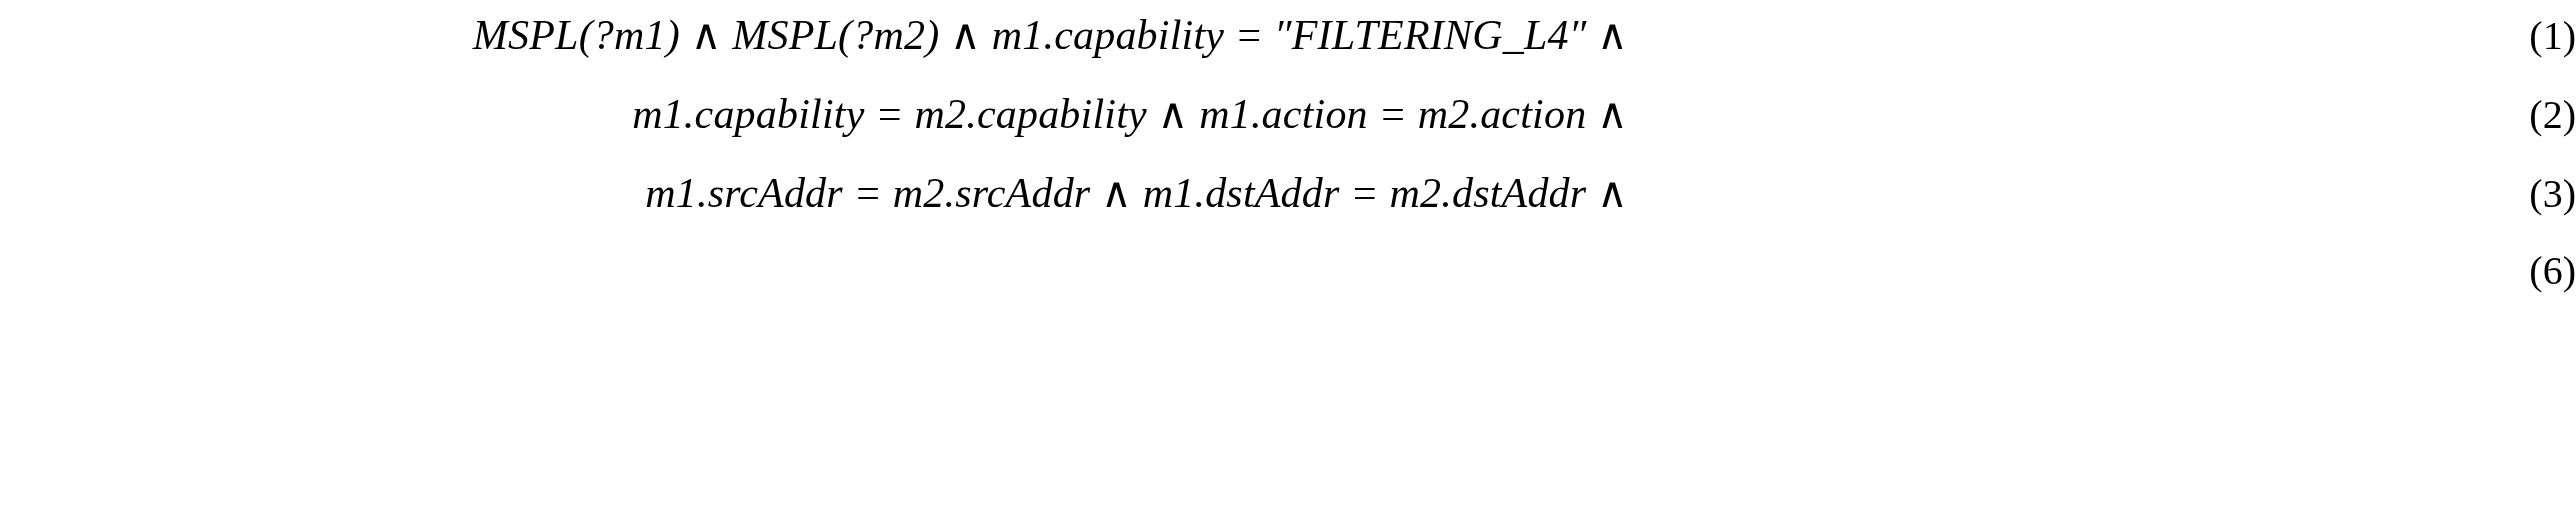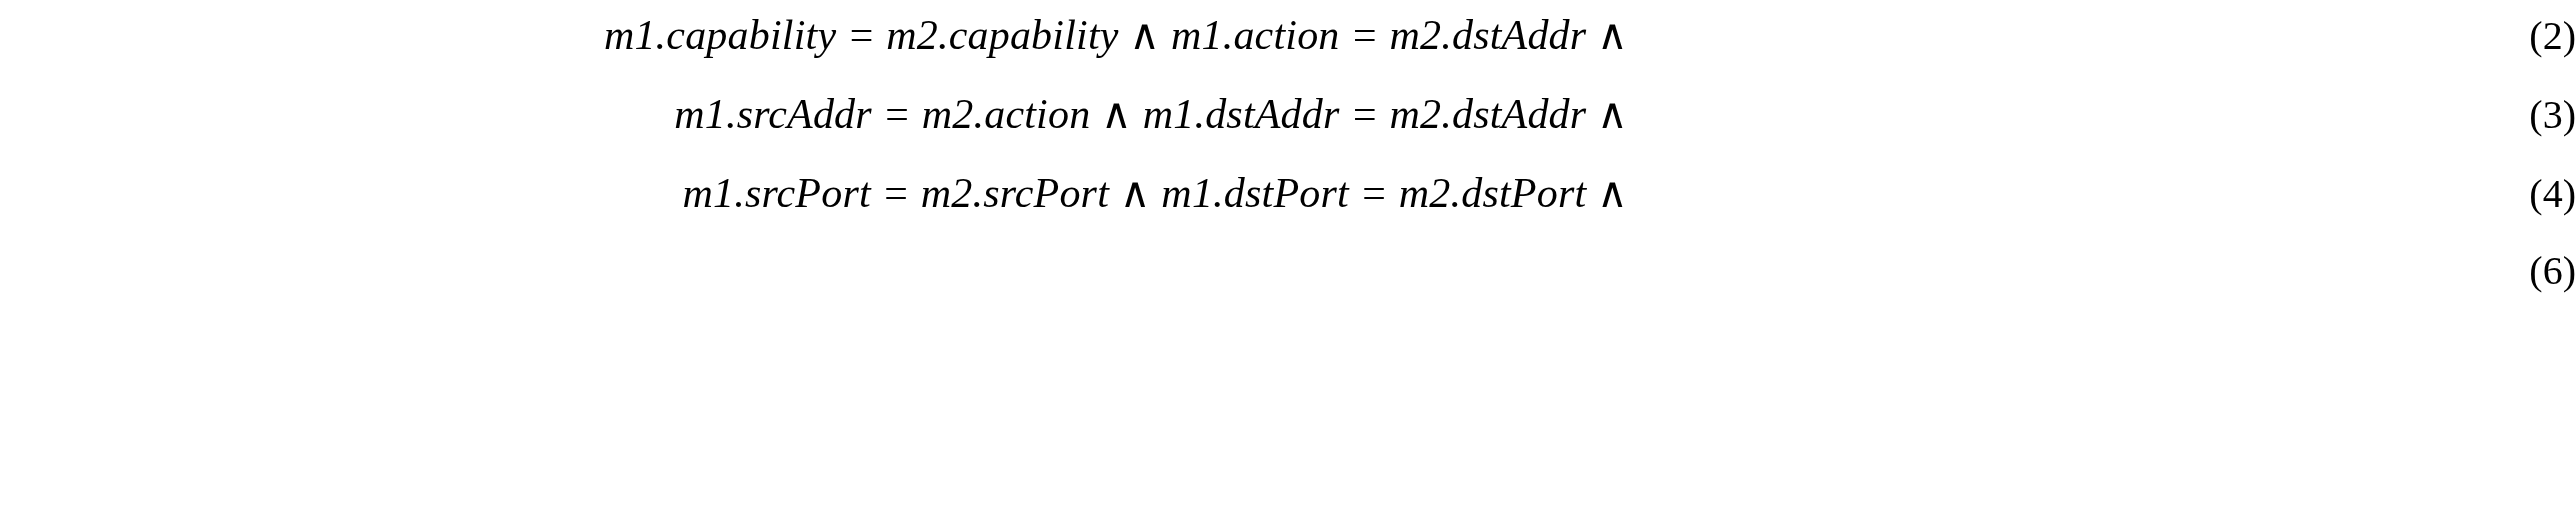--- a/index.html
+++ b/index.html
@@ -68,41 +68,41 @@
   }
 
   .math-left-pad { flex: 1 1 auto; }
 </style>
 </head>
 <body>
 
 <div id="equation-block">
   <div id="rows">
 
+    <div class="eq-row">
+      <span class="math-left-pad"></span>
+      <span class="eq-body">MSPL(?m1) ∧ MSPL(?m2) ∧ m1.capability = ″FILTERING_L4″ ∧</span>
+      <span class="eq-spacer"></span>
+      <span class="eq-tag">(1)</span>
+    </div>
 
     <div class="eq-row">
       <span class="math-left-pad"></span>
-      <span class="eq-body">m1.capability = m2.capability ∧ m1.action = m2.dstAddr ∧</span>
+      <span class="eq-body">m1.capability = m2.capability ∧ m1.action = m2.action ∧</span>
       <span class="eq-spacer"></span>
       <span class="eq-tag">(2)</span>
     </div>
 
     <div class="eq-row">
       <span class="math-left-pad"></span>
-      <span class="eq-body">m1.srcAddr = m2.action ∧ m1.dstAddr = m2.dstAddr ∧</span>
+      <span class="eq-body">m1.srcAddr = m2.srcAddr ∧ m1.dstAddr = m2.dstAddr ∧</span>
       <span class="eq-spacer"></span>
       <span class="eq-tag">(3)</span>
     </div>
 
-    <div class="eq-row">
-      <span class="math-left-pad"></span>
-      <span class="eq-body">m1.srcPort = m2.srcPort ∧ m1.dstPort = m2.dstPort ∧</span>
-      <span class="eq-spacer"></span>
-      <span class="eq-tag">(4)</span>
-    </div>
 
 
     <div class="eq-row">
       <span class="math-left-pad"></span>
       <span class="eq-spacer"></span>
       <span class="eq-tag">(6)</span>
     </div>
 
   </div>
 </div>

